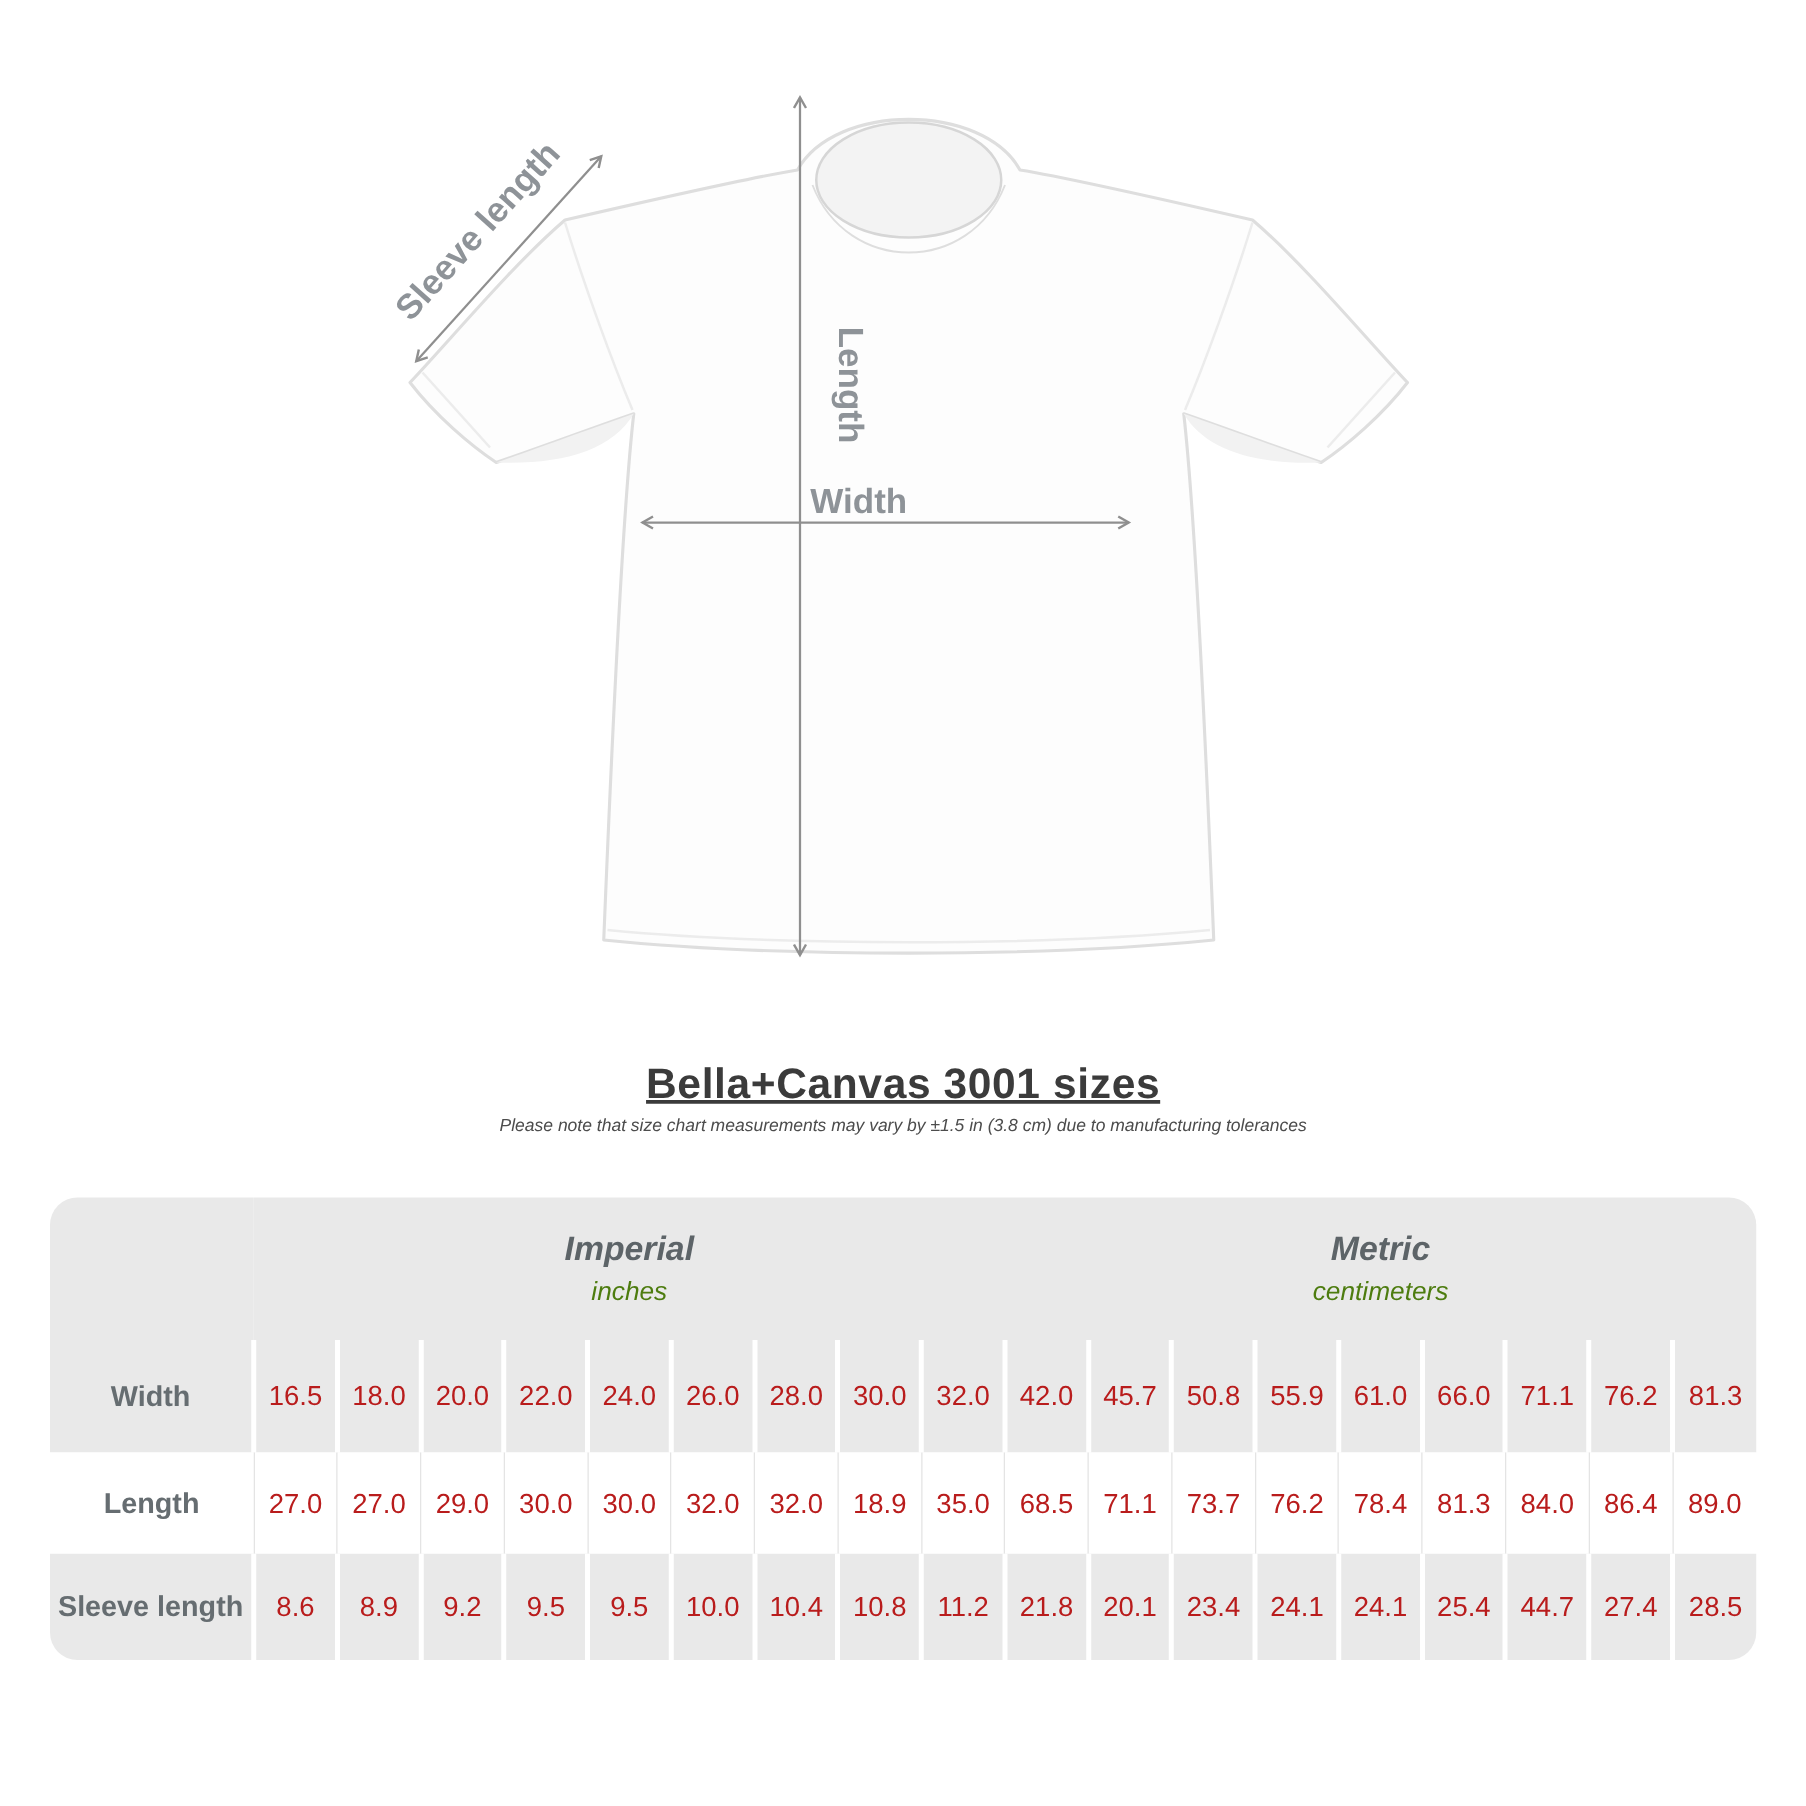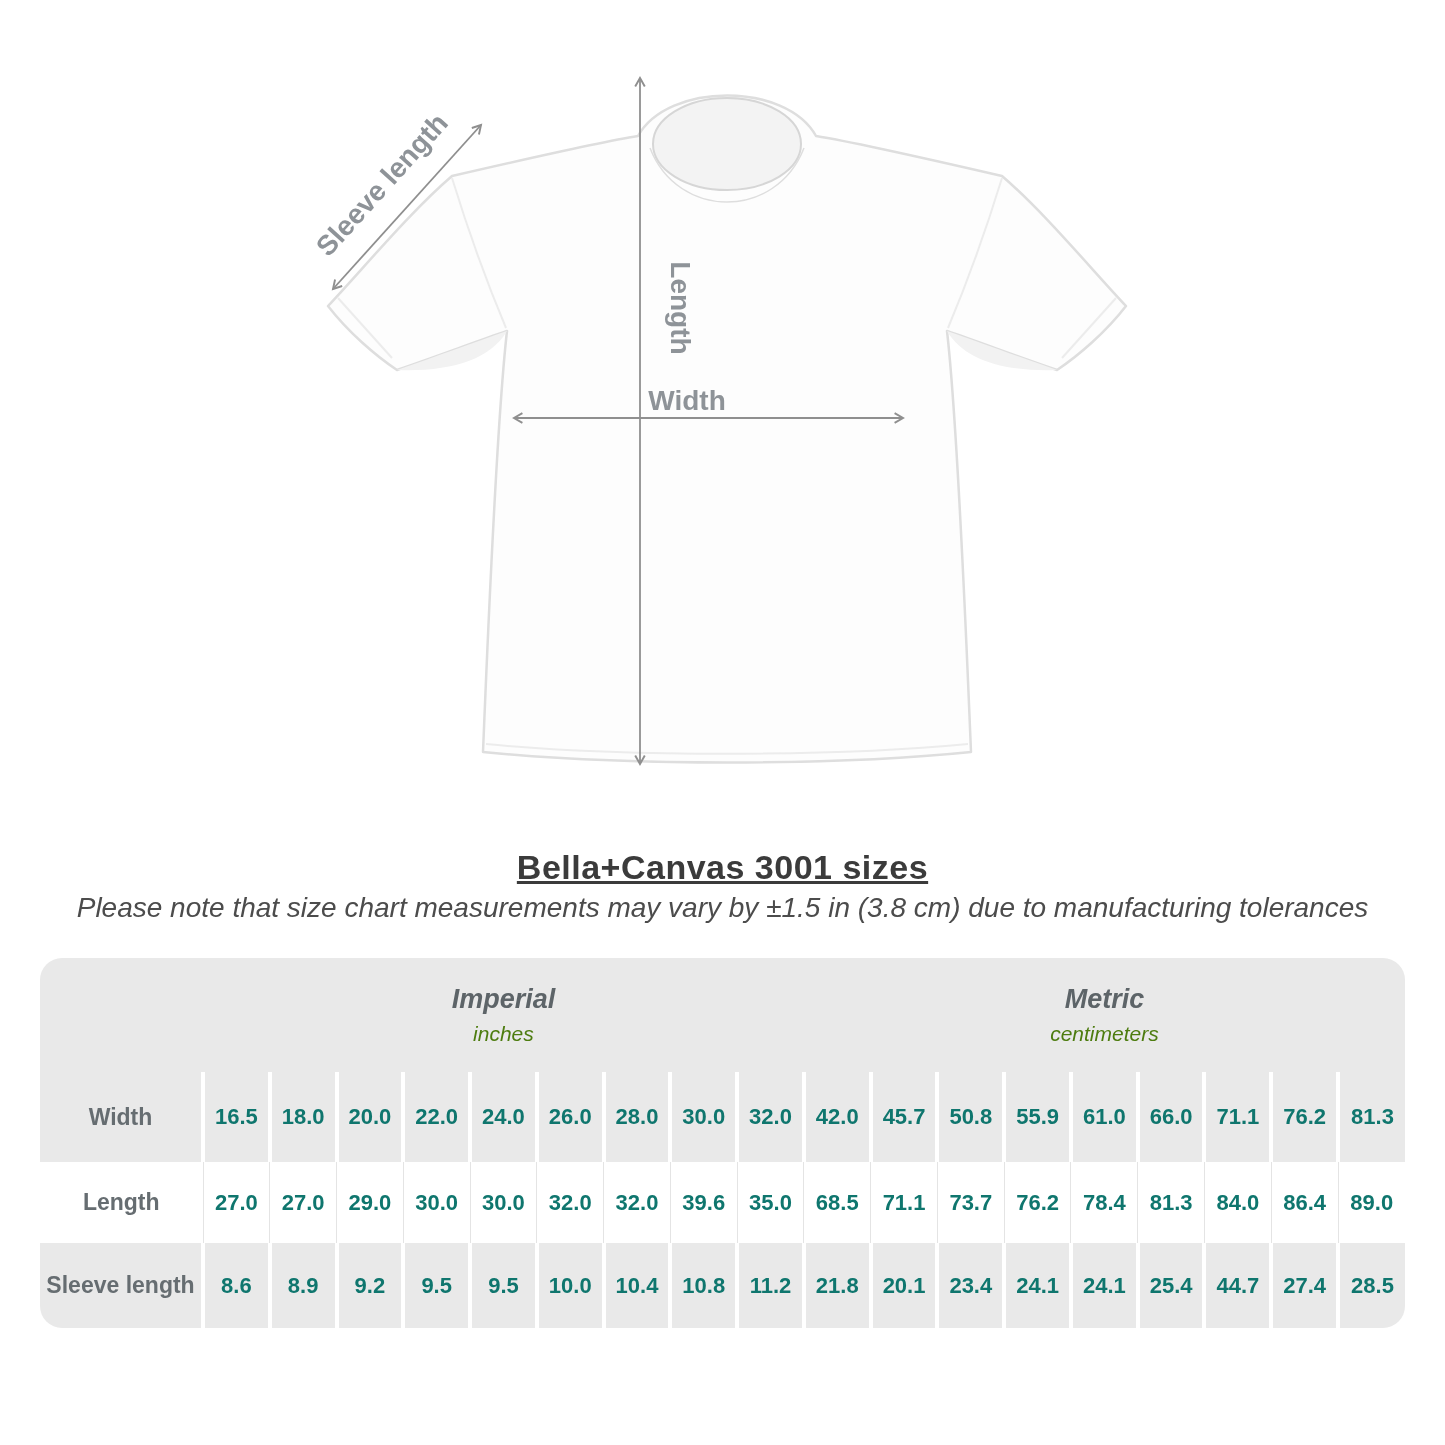--- a/index.html
+++ b/index.html
@@ -10,42 +10,42 @@
   
   .shirt-wrap{position:absolute;left:300px;top:60px;width:840px;height:740px;}
   .dim-label{font-family:"Liberation Sans",sans-serif;font-weight:bold;font-size:28px;fill:#8e9398;}
   
   .page-title{
     position:absolute;left:0;top:848px;width:100%;text-align:center;
     font-size:34px;font-weight:bold;color:#3b3b3b;letter-spacing:.5px;text-decoration:underline;
   }
   .page-subtitle{
     position:absolute;left:0;top:892px;width:100%;text-align:center;
-    font-size:28px;font-style:italic;color:#4c4c4c;
+    font-size:14px;font-style:italic;color:#4c4c4c;
   }
   
   .size-table{position:absolute;left:40px;top:958px;}
   table{border-collapse:collapse;table-layout:fixed;width:1365px;}
   td{box-sizing:border-box;text-align:center;vertical-align:middle;padding:0;}
   tr.hdr td{background:#e9e9e9;height:114px;}
   td.corner-cell{border-top-left-radius:22px;}
   td.metric-group{border-top-right-radius:22px;}
   .group-name{font-weight:bold;font-style:italic;font-size:27px;color:#5d6468;}
   .group-unit{font-style:italic;font-size:21px;color:#4d7c0f;margin-top:7px;}
   tr.size-row td{height:82px;background:#ffffff;}
   tr.size-row td + td,
   tr.data-row.white td + td{border-left:1px solid #e4e4e4;}
   tr.data-row.gray td{background:#e9e9e9;}
   tr.data-row.white td{background:#ffffff;}
   tr.data-row.gray td + td{border-left:4px solid #ffffff;}
   tr.last td:first-child{border-bottom-left-radius:22px;}
   tr.last td:last-child{border-bottom-right-radius:22px;}
   .label-cell{font-weight:bold;font-size:23px;color:#666d71;}
   .size-cell{font-weight:bold;font-size:22px;color:#70777b;}
-  .value-cell{font-size:22px;color:#0f766e;font-weight:bold;}
+  .value-cell{font-size:22px;color:#b91c1c;}
 </style>
 </head>
 <body>
 
 <div class="shirt-wrap">
   <svg width="840" height="740" viewBox="0 0 840 740">
     <defs>
       <marker id="arrowhead" viewBox="0 0 10 10" refX="8" refY="5" markerWidth="12" markerHeight="12" orient="auto-start-reverse" markerUnits="userSpaceOnUse">
         <path d="M1,1 L8,5 L1,9" fill="none" stroke="#8f8f8f" stroke-width="1.6"></path>
       </marker>
@@ -149,21 +149,21 @@
         </tr>
         <tr class="data-row white">
           <td class="label-cell" style="height: 81px;">Length</td>
           <td class="value-cell">27.0</td>
           <td class="value-cell">27.0</td>
           <td class="value-cell">29.0</td>
           <td class="value-cell">30.0</td>
           <td class="value-cell">30.0</td>
           <td class="value-cell">32.0</td>
           <td class="value-cell">32.0</td>
-          <td class="value-cell">39.6</td>
+          <td class="value-cell">18.9</td>
           <td class="value-cell">35.0</td>
           <td class="value-cell">68.5</td>
           <td class="value-cell">71.1</td>
           <td class="value-cell">73.7</td>
           <td class="value-cell">76.2</td>
           <td class="value-cell">78.4</td>
           <td class="value-cell">81.3</td>
           <td class="value-cell">84.0</td>
           <td class="value-cell">86.4</td>
           <td class="value-cell">89.0</td>

